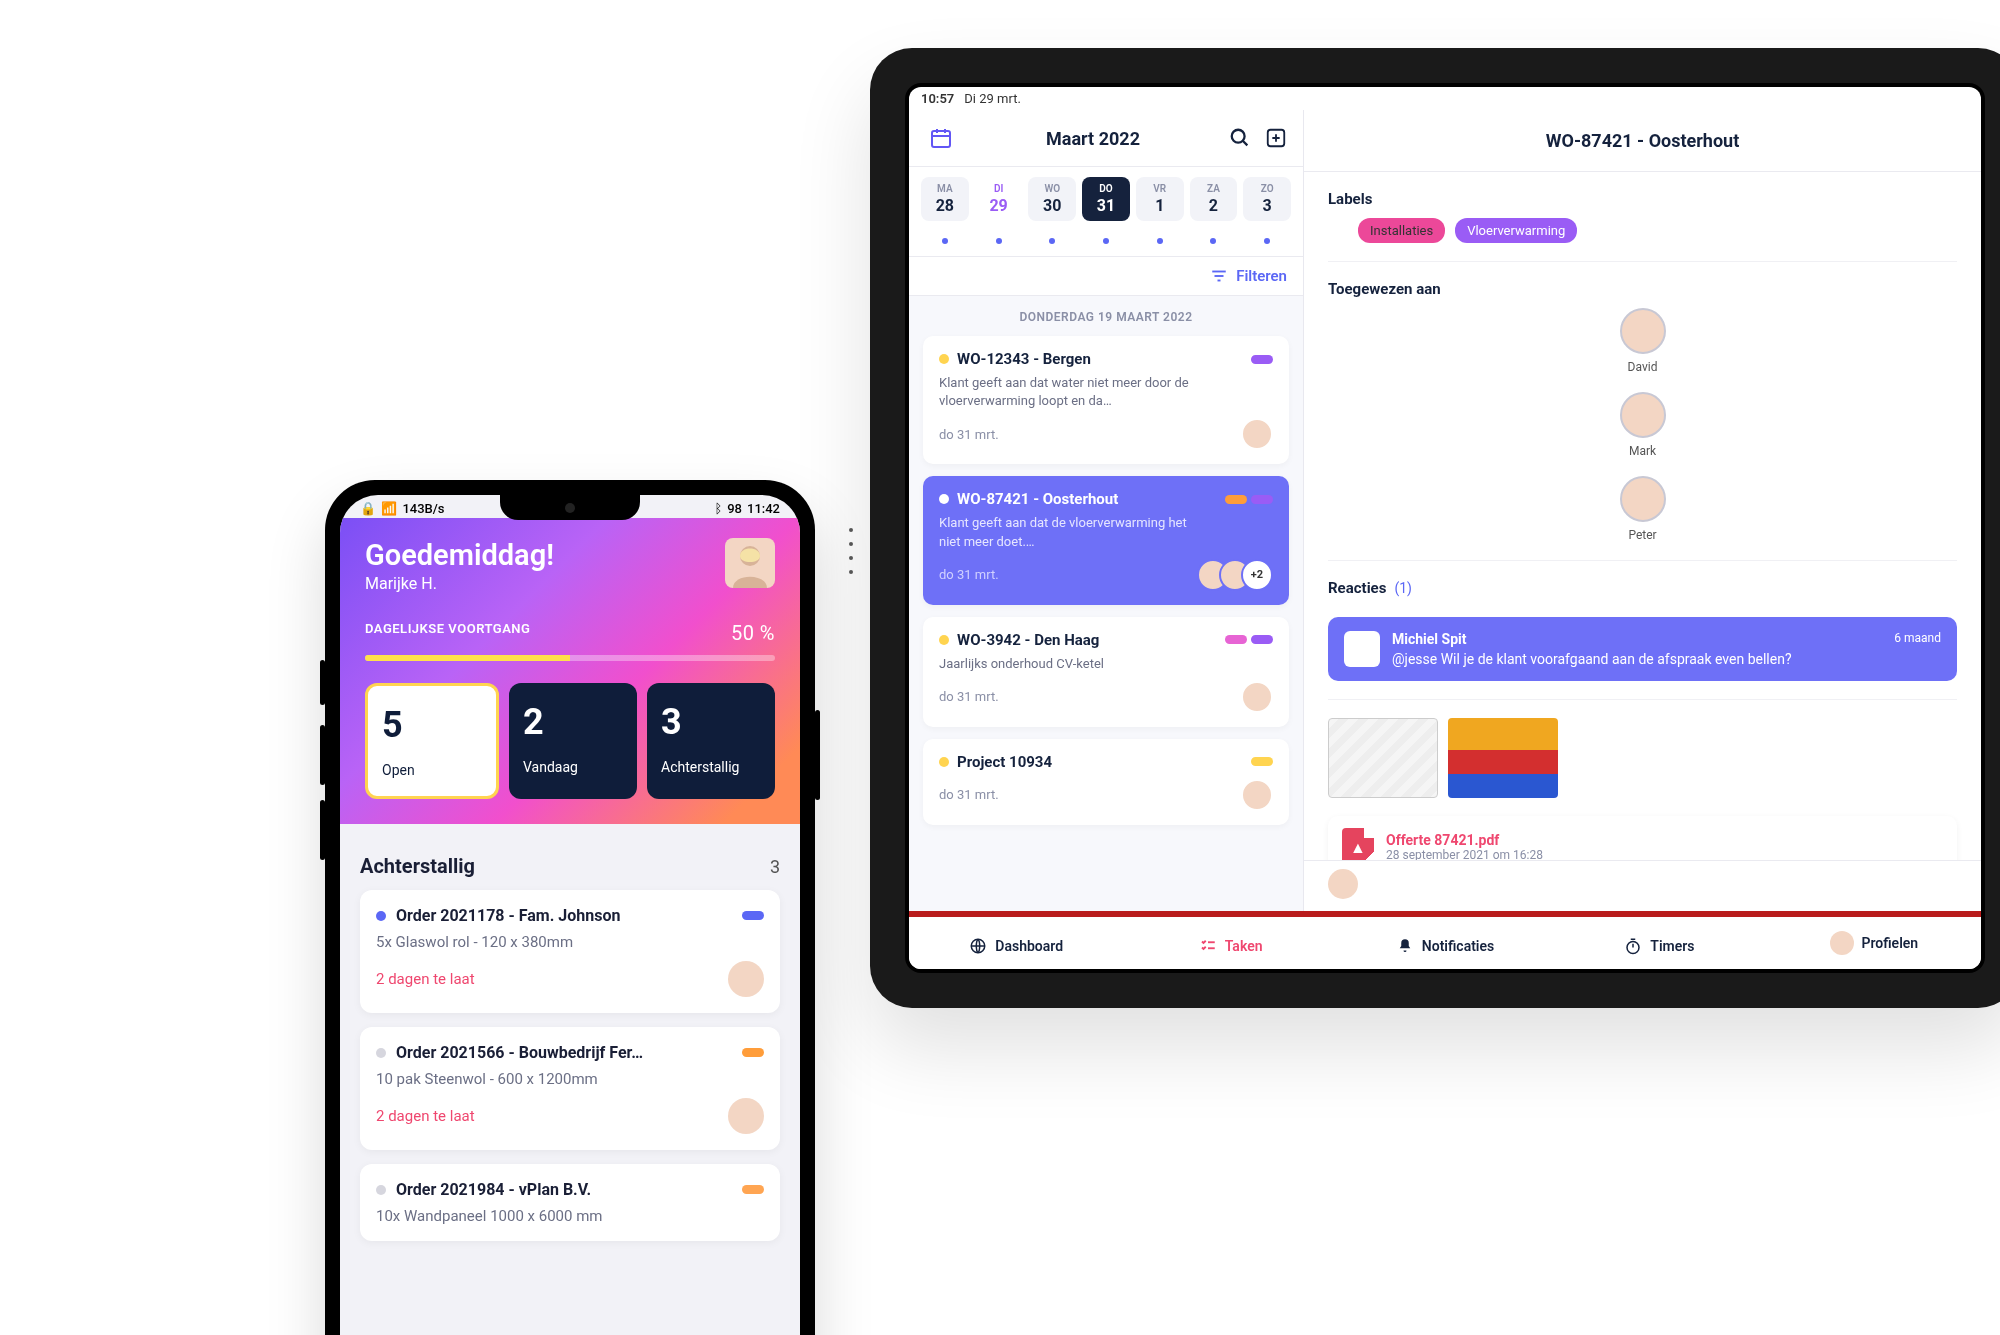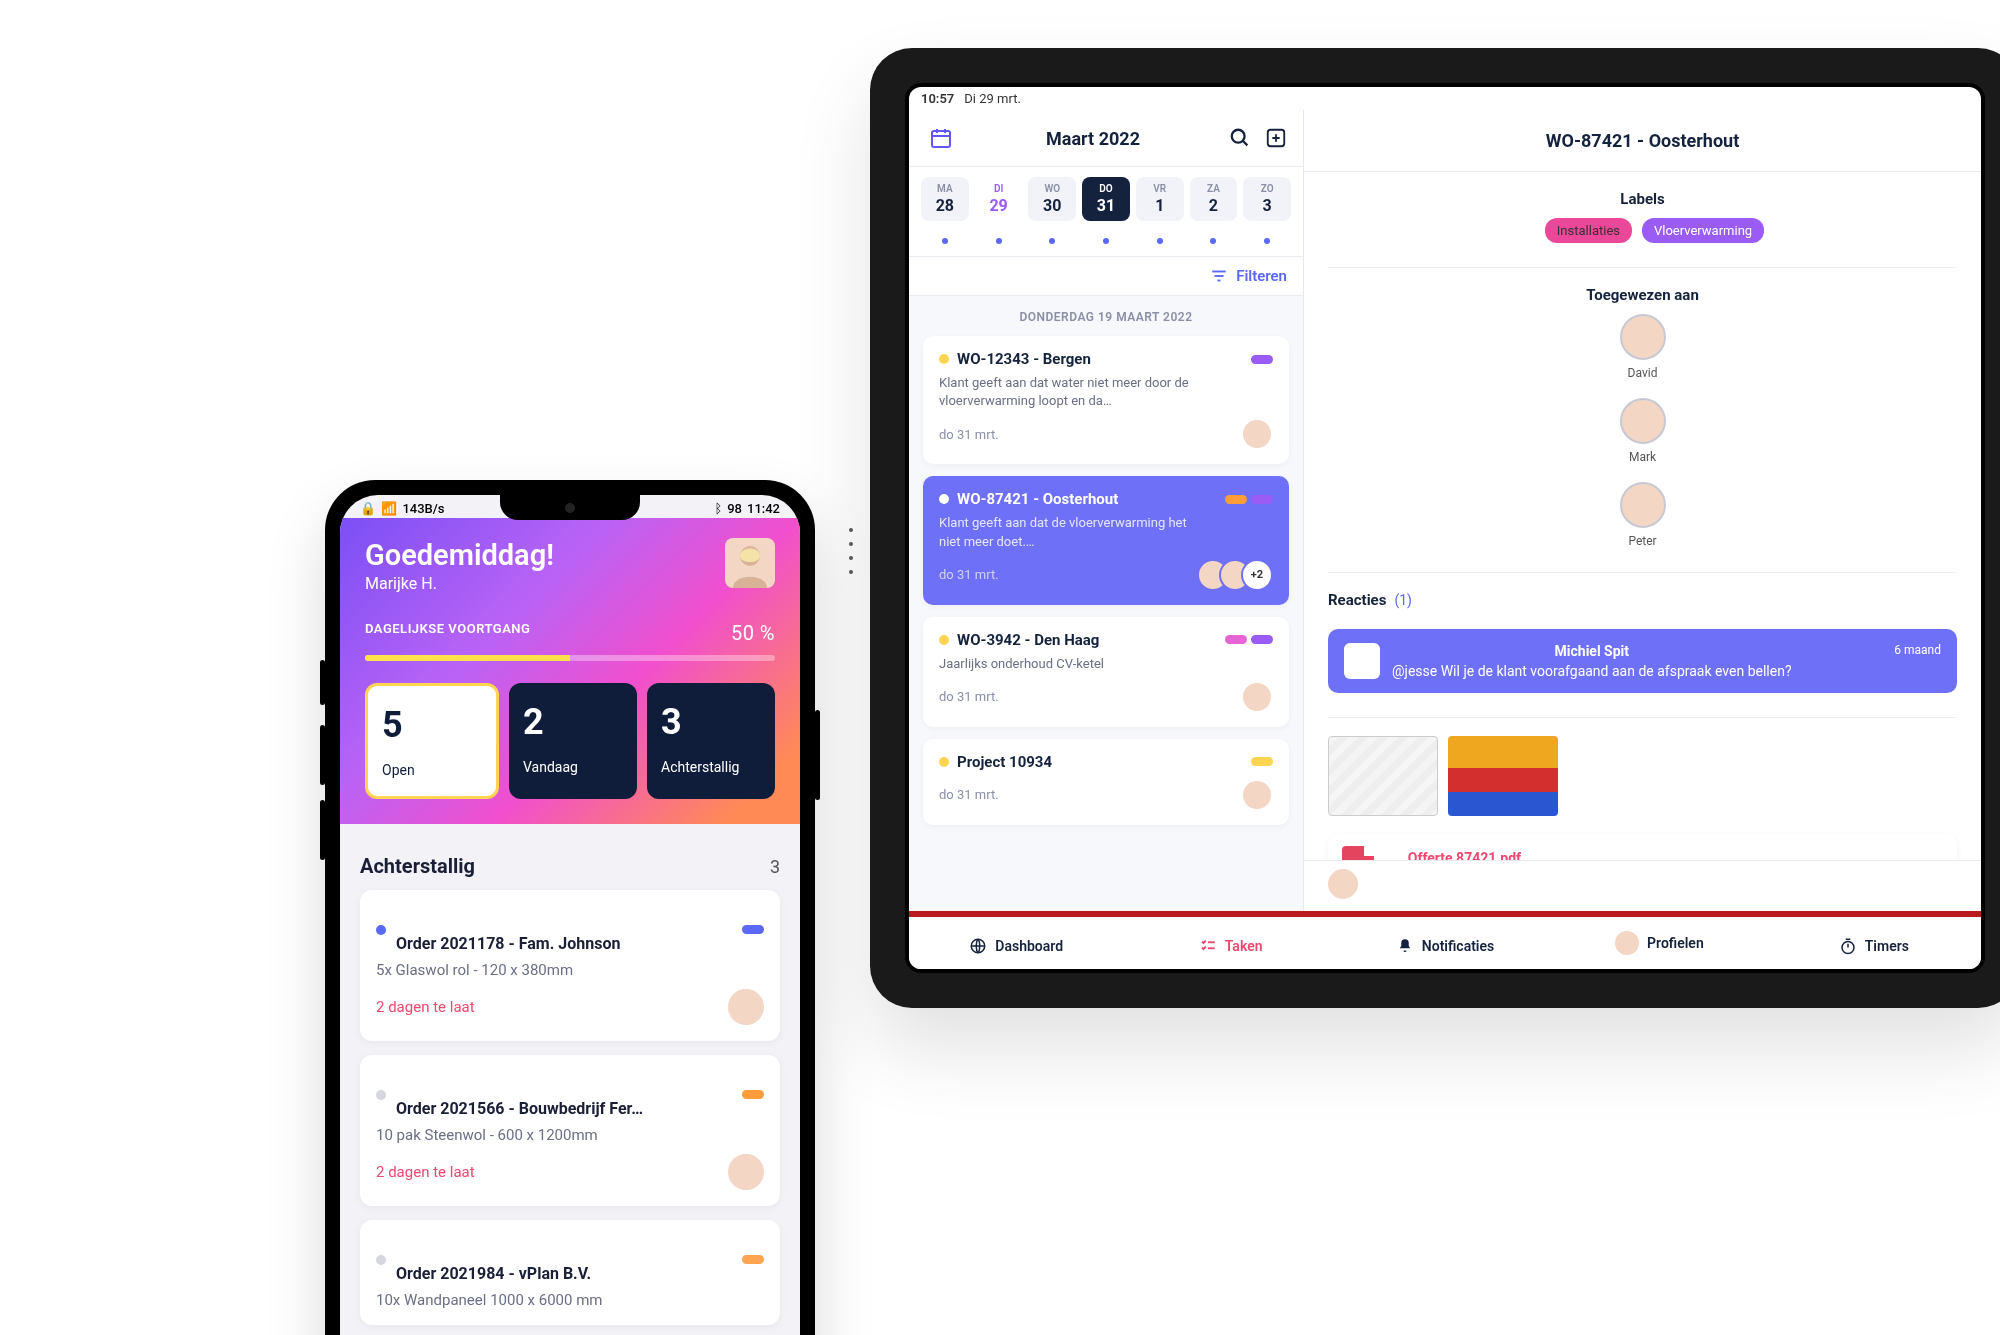--- a/index.html
+++ b/index.html
@@ -44,21 +44,21 @@
 .list-header-title { font-size: 20px; font-weight: 700; color: #1a1f36; }
 .list-header-count { font-size: 18px; color: #555; }
 
 .order-card { background: #fff; border-radius: 12px; padding: 16px 16px; margin-bottom: 14px; box-shadow: 0 2px 8px rgba(0,0,0,.05); }
 .order-top { display: flex; justify-content: space-between; align-items: center; }
 .order-title-row { display: flex; align-items: center; gap: 10px; }
 .dot { width: 10px; height: 10px; border-radius: 50%; }
 .dot.blue { background: #5b67f5; }
 .dot.grey { background: #d6d6de; }
 .dot.yellow { background: #ffd450; }
-.order-title { font-size: 16px; font-weight: 700; color: #1a1f36; margin-top: 28px; }
+.order-title { font-size: 16px; font-weight: 700; color: #1a1f36; }
 .pill-sm { width: 22px; height: 9px; border-radius: 5px; }
 .pill-sm.blue { background: #5b67f5; }
 .pill-sm.orange { background: #ff9d3a; }
 .pill-sm.orange2 { background: #ffa552; }
 .pill-sm.purple { background: #9a5cf5; }
 .pill-sm.pink { background: #e764d4; }
 .pill-sm.yellow { background: #ffd450; }
 .order-desc { color: #6b6f85; font-size: 15px; margin-top: 8px; }
 .order-bottom { display: flex; justify-content: space-between; align-items: center; margin-top: 10px; }
 .order-late { color: #ef476f; font-size: 15px; }
@@ -119,21 +119,21 @@
 .plus-badge { background: #fff; color: #333; font-weight: 700; }
 
 
 .r-header { padding: 20px 24px; border-bottom: 1px solid #eaeaf0; text-align: center; font-size: 18px; font-weight: 700; color: #15223d; }
 .r-content { flex: 1; padding: 18px 24px; overflow-y: auto; }
 .r-section-title { font-size: 15px; font-weight: 700; color: #15223d; margin-bottom: 10px; }
 .label-chip { display: inline-block; padding: 5px 12px; border-radius: 12px; font-size: 13px; color: #fff; margin-right: 6px; }
 .label-chip.yellow { background: #ec4899; color: #333; margin-left: 30px; }
 .label-chip.purple { background: #9a5cf5; }
 
-.r-section { padding-bottom: 24px; border-bottom: 1px solid #f0f0f4; margin-bottom: 18px; text-align: center; }
+.r-section { padding-bottom: 18px; border-bottom: 1px solid #f0f0f4; margin-bottom: 18px; }
 .assignee-row { display: flex; gap: 18px; margin-top: 10px; flex-direction: column; }
 .assignee { display: flex; flex-direction: column; align-items: center; font-size: 12px; color: #555; }
 .assignee .order-avatar { width: 46px; height: 46px; border: 2px solid #c8c8d4; margin-bottom: 6px; }
 
 .reacties-title { display: flex; align-items: baseline; gap: 8px; }
 .reacties-count { color: #5b67f5; font-size: 14px; }
 
 .reaction-card { background: #6e70f7; color: #fff; border-radius: 10px; padding: 14px 16px; margin-top: 10px; display: flex; gap: 12px; position: relative; }
 .reaction-avatar { width: 36px; height: 36px; background: #fff; border-radius: 6px; }
 .reaction-name { font-weight: 700; font-size: 14px; }
@@ -527,29 +527,29 @@
       </div>
       <div class="tab-item">
         <span>
               <svg width="18" height="18" viewBox="0 0 24 24" fill="#15223d">
                 <path d="M12 3a5 5 0 015 5v4l2 3H5l2-3V8a5 5 0 015-5zm-2 15h4a2 2 0 11-4 0z"></path>
               </svg>
             </span>
         <span>Notificaties</span>
       </div>
       <div class="tab-item">
-        <span class="tab-avatar"></span>
-        <span>Profielen</span>
-      </div>
-      <div class="tab-item">
         <span>
               <svg width="18" height="18" viewBox="0 0 24 24" fill="#15223d">
                 <circle cx="12" cy="14" r="8" fill="none" stroke="#15223d" stroke-width="2"></circle>
                 <line x1="12" y1="14" x2="12" y2="9" stroke="#15223d" stroke-width="2"></line>
                 <line x1="9" y1="3" x2="15" y2="3" stroke="#15223d" stroke-width="2"></line>
               </svg>
             </span>
         <span>Timers</span>
       </div>
+      <div class="tab-item">
+        <span class="tab-avatar"></span>
+        <span>Profielen</span>
+      </div>
     </div>
   </div>
   </div>
 </div>
 
 </body></html>

